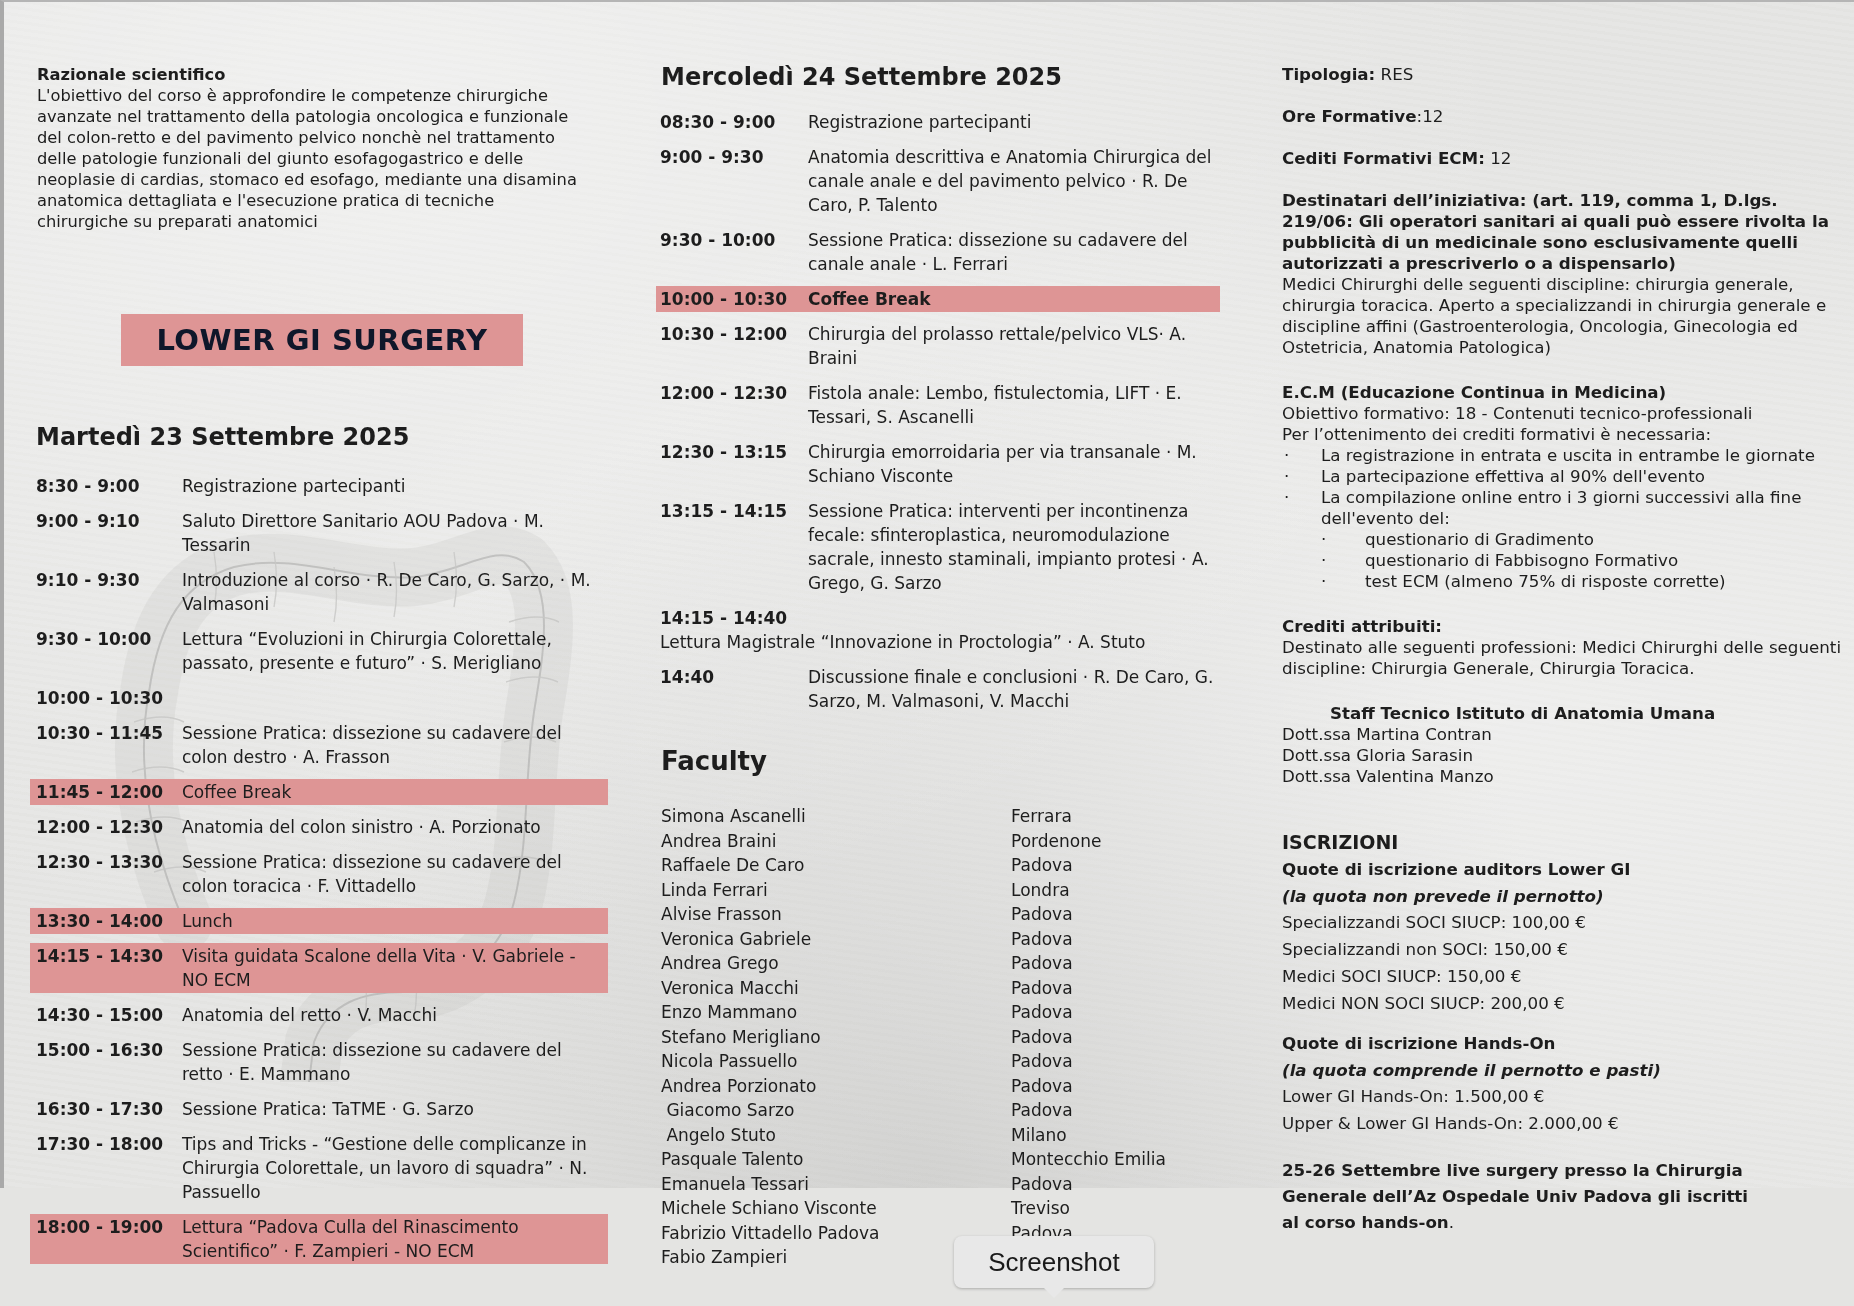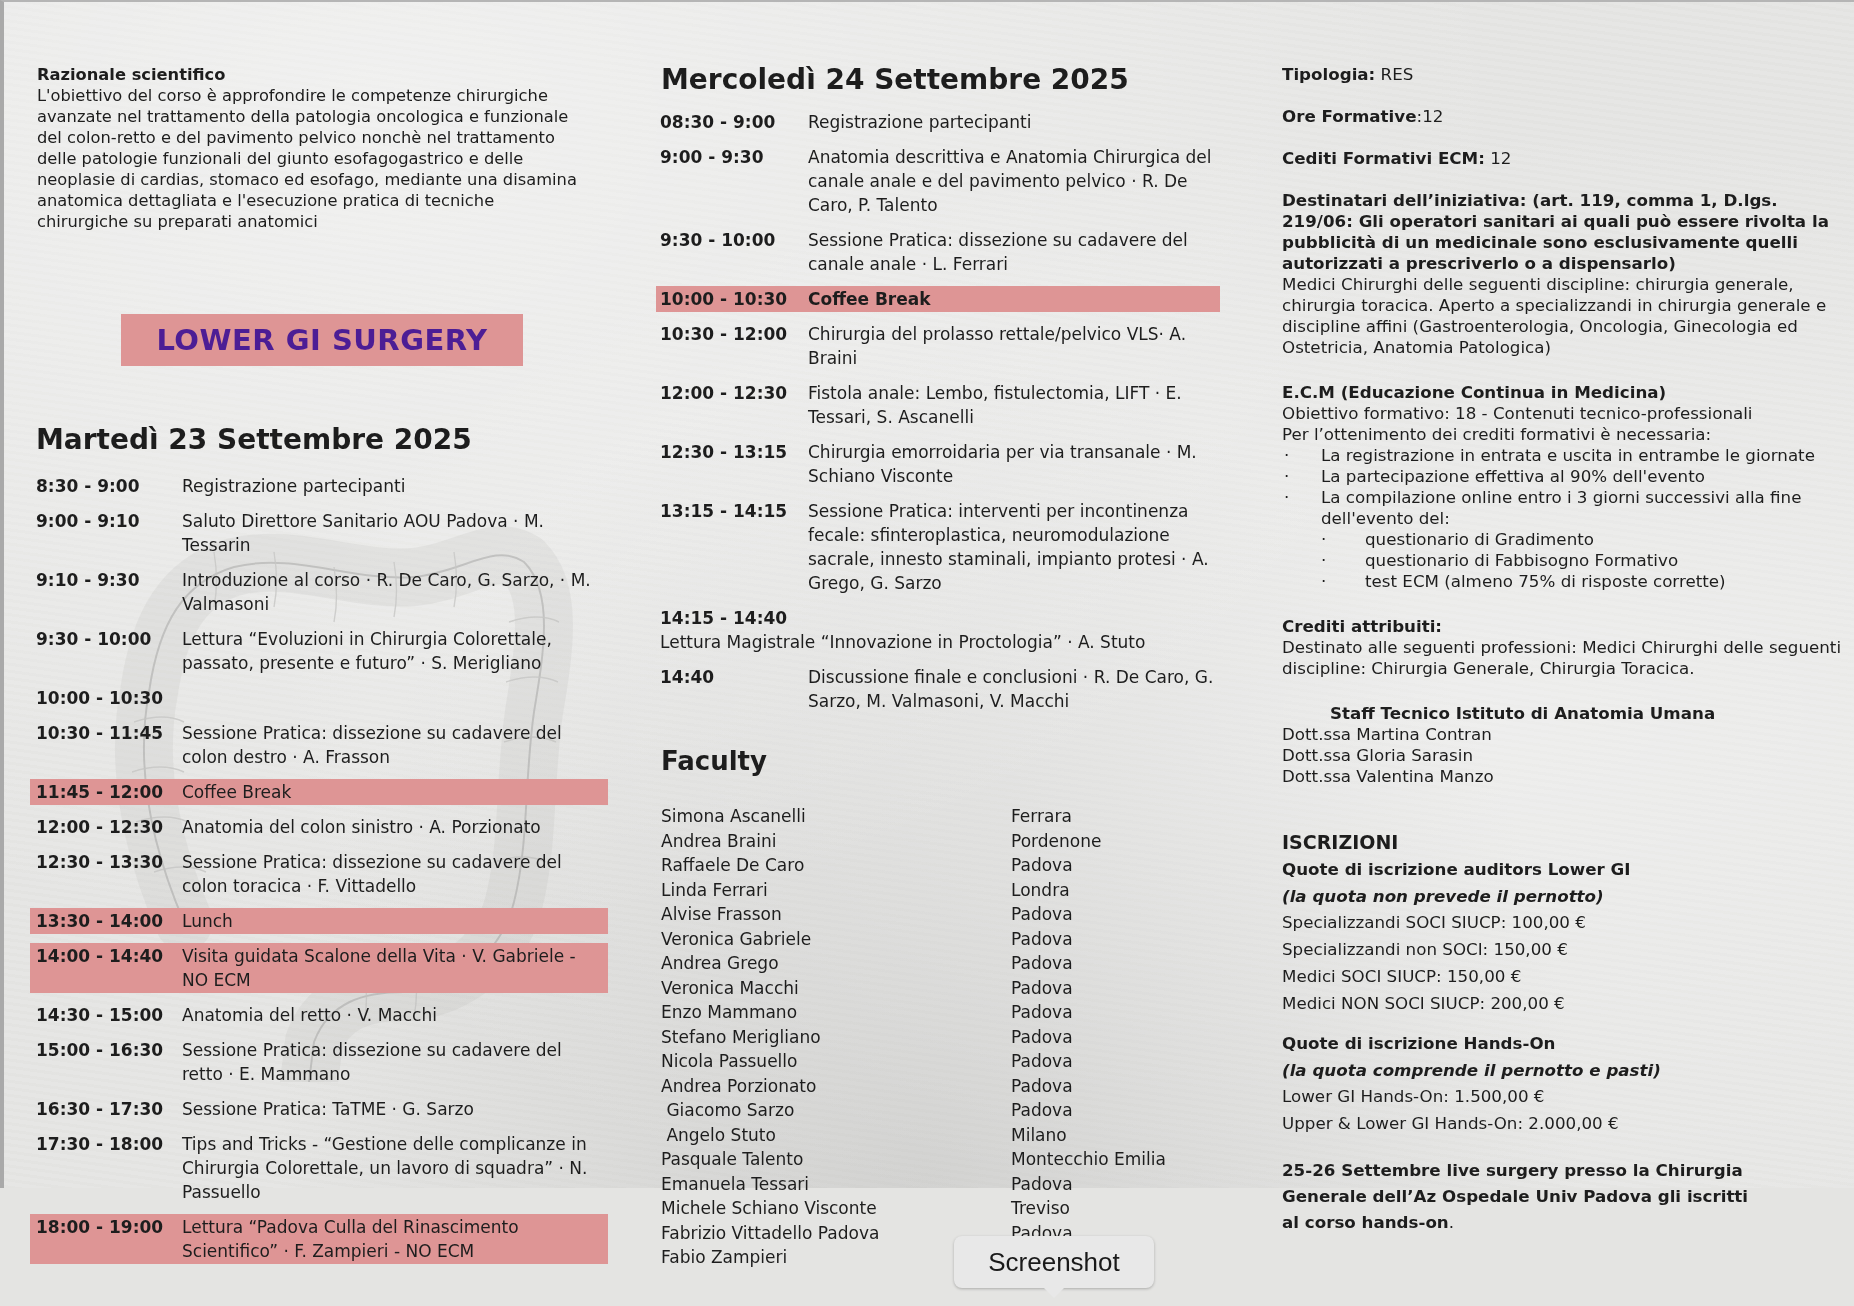--- a/index.html
+++ b/index.html
@@ -23,23 +23,23 @@
   }
   .abs { position: absolute; }
 
   
   .razionale { left: 33px; top: 62px; width: 540px; font-size: 16.3px; line-height: 21px; }
   .razionale .ttl { font-weight: bold; }
   .banner {
     left: 117px; top: 312px; width: 402px; height: 52px;
     background: #de9595;
     display: flex; align-items: center; justify-content: center;
-    font-weight: bold; font-size: 29px; letter-spacing: 0.5px; color: #4c1d95;
-  }
-  .day-title { font-weight: bold; font-size: 28px; }
+    font-weight: bold; font-size: 29px; letter-spacing: 0.5px; color: #0f172a;
+  }
+  .day-title { font-weight: bold; font-size: 24px; }
   .sched { position: absolute; }
   .row { position: relative; display: flex; font-size: 17px; line-height: 24px; }
   .row .time { font-weight: bold; flex: 0 0 auto; }
   .row .txt { flex: 1 1 auto; }
   .row.hl::before {
     content: ""; position: absolute; background: #de9595; z-index: -1;
   }
 
   .col1 .row .time { width: 146px; }
   .col1 .row.hl::before { left: -6px; right: -12px; top: -1px; bottom: -1px; }
@@ -161,21 +161,21 @@
         </div>
         <div class="row" style="margin-top: 11px;">
           <span class="time">12:30 - 13:30</span>
           <span class="txt">Sessione Pratica: dissezione su cadavere del colon toracica · F. Vittadello</span>
         </div>
         <div class="row hl" style="margin-top: 11px;">
           <span class="time">13:30 - 14:00</span>
           <span class="txt">Lunch</span>
         </div>
         <div class="row hl" style="margin-top: 11px;">
-          <span class="time">14:00 - 14:40</span>
+          <span class="time">14:15 - 14:30</span>
           <span class="txt">Visita guidata Scalone della Vita · V. Gabriele - NO ECM</span>
         </div>
         <div class="row" style="margin-top: 11px;">
           <span class="time">14:30 - 15:00</span>
           <span class="txt">Anatomia del retto · V. Macchi</span>
         </div>
         <div class="row" style="margin-top: 11px;">
           <span class="time">15:00 - 16:30</span>
           <span class="txt">Sessione Pratica: dissezione su cadavere del retto · E. Mammano</span>
         </div>

